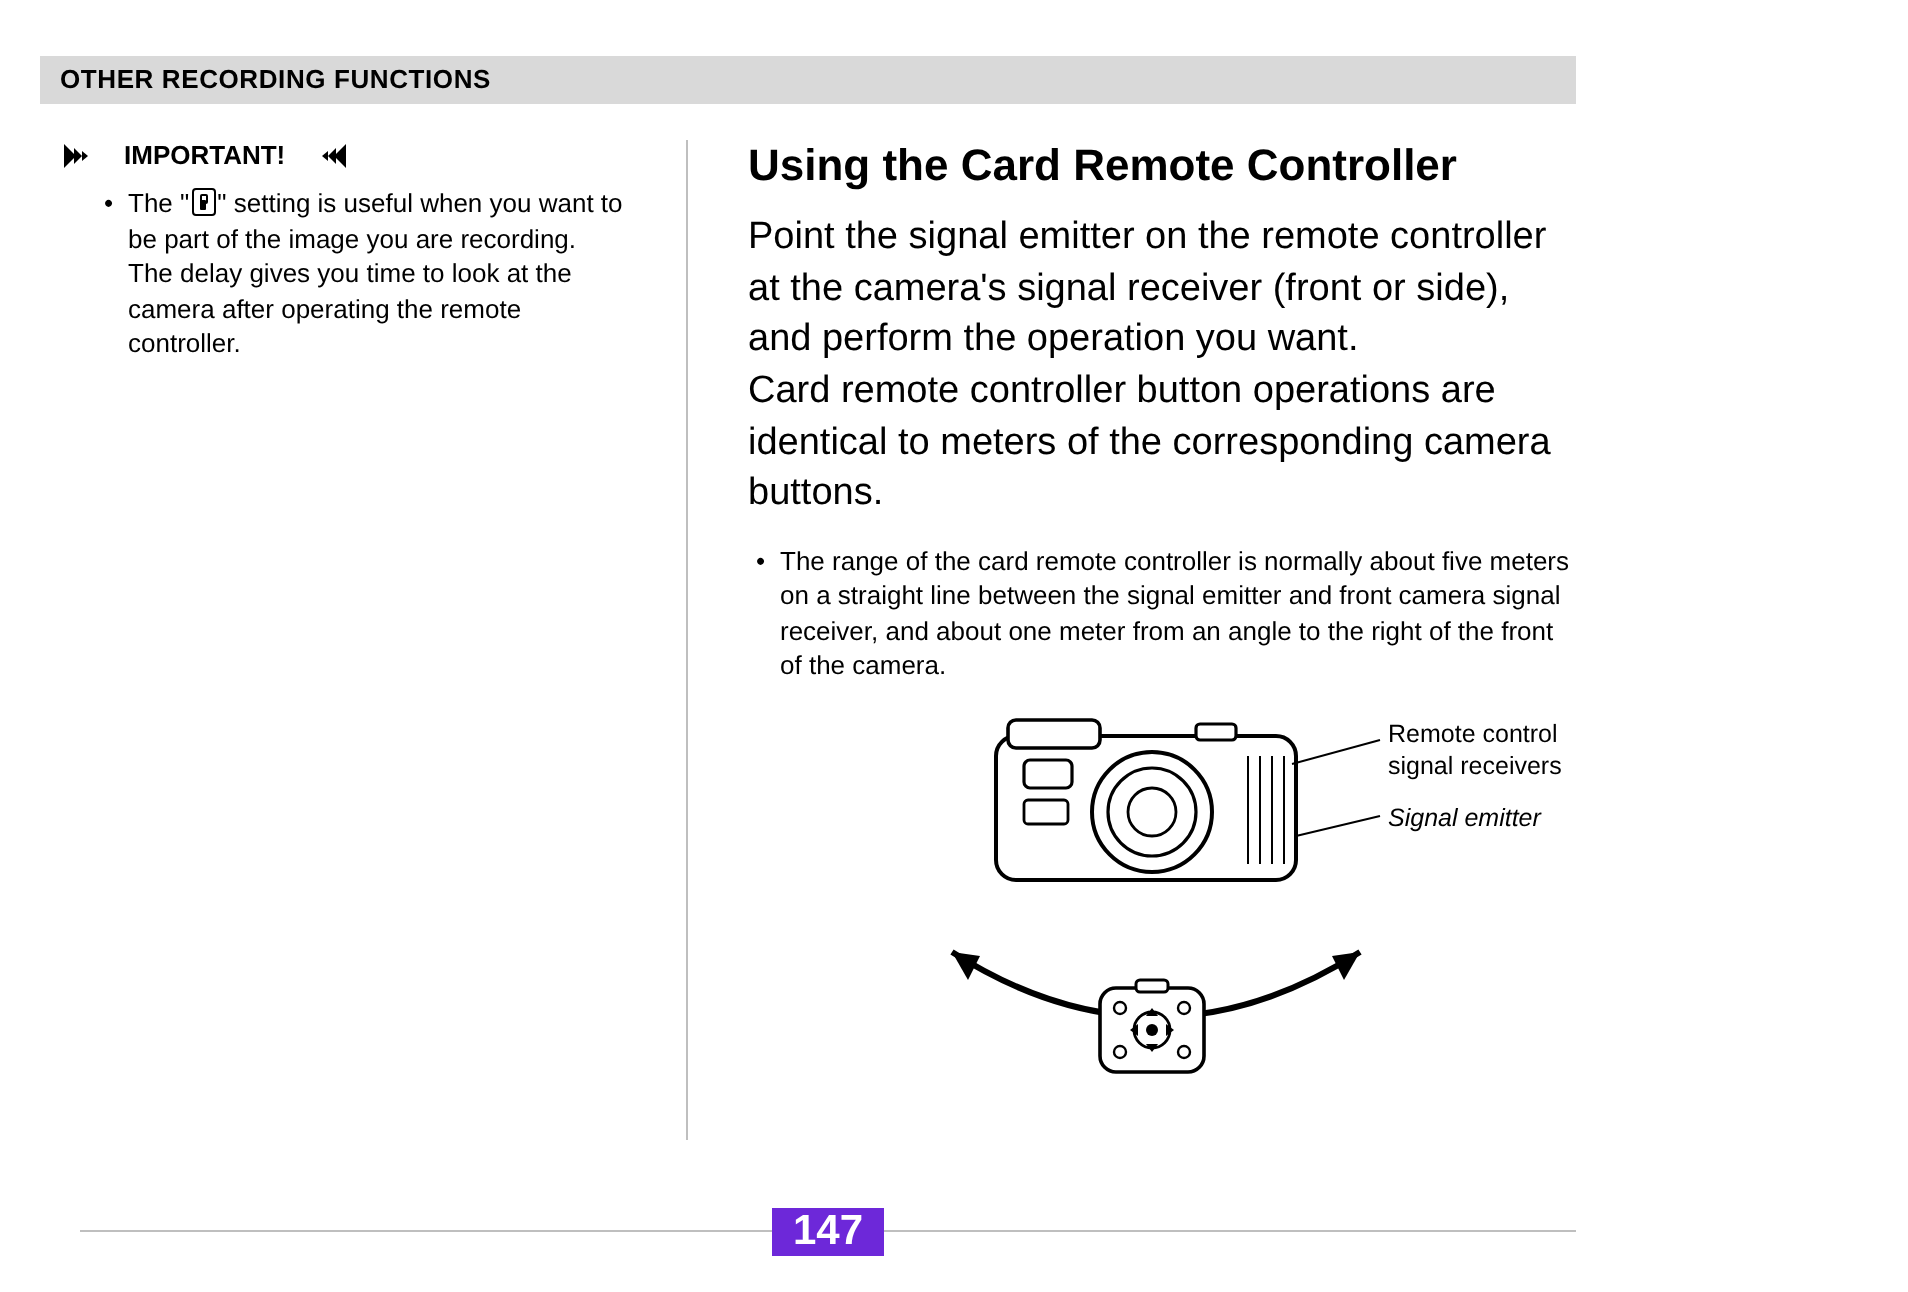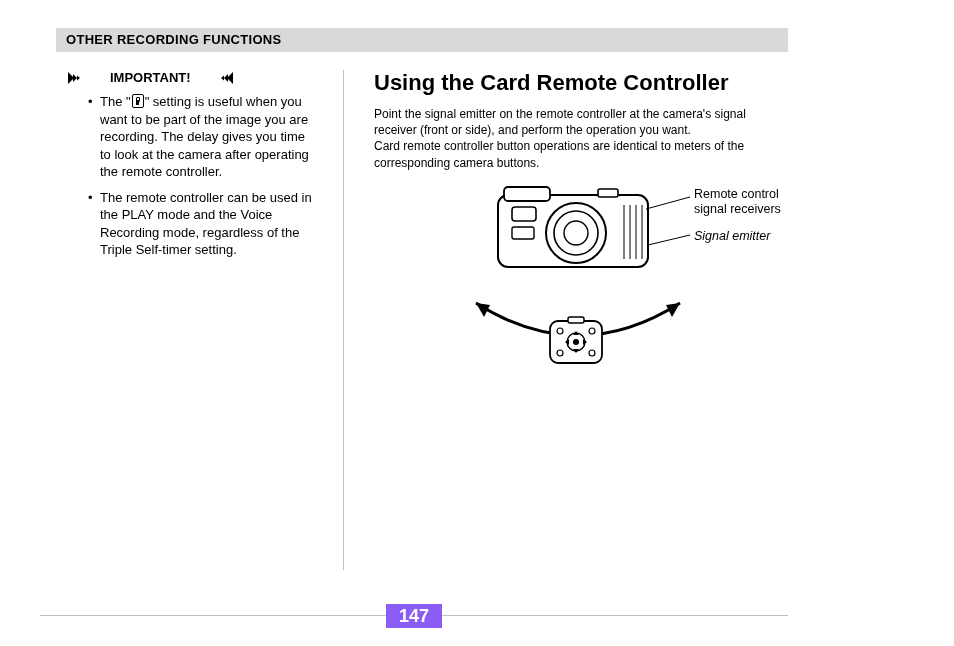--- a/index.html
+++ b/index.html
@@ -1,21 +1,21 @@
 <!DOCTYPE html>
 <html><head>
 <meta charset="utf-8">
 <style>
   * { box-sizing: border-box; margin: 0; padding: 0; }
   html, body { width: 954px; height: 646px; background: #fff; font-family: Arial, Helvetica, sans-serif; color: #000; }
   .page {
     position: relative;
     width: 828px;
     height: 646px;
-    padding: 28px 40px 0 56px;
+    padding: 28px 40px 0 20px;
   }
   .header-bar {
     background: #d9d9d9;
     height: 24px;
     line-height: 24px;
     padding-left: 10px;
     font-weight: bold;
     font-size: 13px;
     letter-spacing: 0.3px;
     margin-bottom: 18px;
@@ -30,21 +30,21 @@
     position: relative;
   }
   .divider {
     width: 1px;
     background: #bfbfbf;
     height: 500px;
   }
   .important-row {
     display: flex;
     align-items: center;
-    gap: 20px;
+    gap: 8px;
     margin-left: 12px;
     margin-bottom: 8px;
   }
   .chev {
     display: inline-flex;
     align-items: center;
     letter-spacing: -4px;
     font-size: 12px;
   }
   .chev svg { display: inline-block; }
@@ -89,21 +89,21 @@
     left: 3.5px; right: 3.5px; bottom: 2px; height: 5px;
     background: #000;
     border-radius: 0.5px;
   }
   .col-right h2 {
     font-size: 22px;
     font-weight: bold;
     margin-bottom: 10px;
   }
   .col-right .para {
-    font-size: 12px;
+    font-size: 19px;
     line-height: 1.35;
     margin-bottom: 12px;
   }
   .col-right .bullets-r {
     list-style: none;
     font-size: 13px;
     line-height: 1.35;
     margin-left: 6px;
     margin-bottom: 14px;
   }
@@ -149,24 +149,24 @@
     top: 11px;
     height: 1px;
     background: #bfbfbf;
   }
   .footer .rule-l { left: 0; width: calc(50% - 28px); }
   .footer .rule-r { right: 0; width: calc(50% - 28px); }
   .page-num {
     position: absolute;
     left: 50%;
     transform: translateX(-50%);
-    background: #8b5cf6;
+    background: #6d28d9;
     color: #fff;
     font-weight: bold;
-    font-size: 18px;
+    font-size: 21px;
     width: 56px;
     height: 24px;
     line-height: 24px;
     text-align: center;
   }
 </style>
 </head>
 <body>
 
 <div class="page">
@@ -192,34 +192,36 @@
               <path d="M22 0 L16 6 L22 12 Z" fill="#000"></path>
               <path d="M17 2 L13 6 L17 10 Z" fill="#000"></path>
               <path d="M13 3.5 L10 6 L13 8.5 Z" fill="#000"></path>
             </svg>
         </span>
       </div>
       <ul class="bullets">
         <li>
           <span>The "</span><span class="icon-inline"></span><span>" setting is useful when you want to be part of the image you are recording. The delay gives you time to look at the camera after operating the remote controller.</span>
         </li>
-        <li>
-          <span>The remote controller can be used in the PLAY mode and the Voice Recording mode, regardless of the Triple Self-timer setting.</span>
-        </li>
       </ul>
     </div>
 
     <div class="divider"></div>
 
     <div class="col col-right">
       <h2>Using the Card Remote Controller</h2>
       <p class="para">
         <span>Point the signal emitter on the remote controller at the camera's signal receiver (front or side), and perform the operation you want.</span><br>
         <span>Card remote controller button operations are identical to meters of the corresponding camera buttons.</span>
       </p>
+      <ul class="bullets-r">
+        <li>
+          <span>The range of the card remote controller is normally about five meters on a straight line between the signal emitter and front camera signal receiver, and about one meter from an angle to the right of the front of the camera.</span>
+        </li>
+      </ul>
 
       <div class="diagram-wrap">
         <svg width="360" height="190" viewBox="0 0 360 190">
 
           <g transform="translate(70,0)">
             <rect x="0" y="12" width="150" height="72" rx="10" ry="10" fill="#fff" stroke="#000" stroke-width="2"></rect>
             <rect x="6" y="4" width="46" height="14" rx="4" fill="#fff" stroke="#000" stroke-width="1.8"></rect>
             <rect x="100" y="6" width="20" height="8" rx="2" fill="#fff" stroke="#000" stroke-width="1.6"></rect>
 
             <circle cx="78" cy="50" r="30" fill="#fff" stroke="#000" stroke-width="2"></circle>

